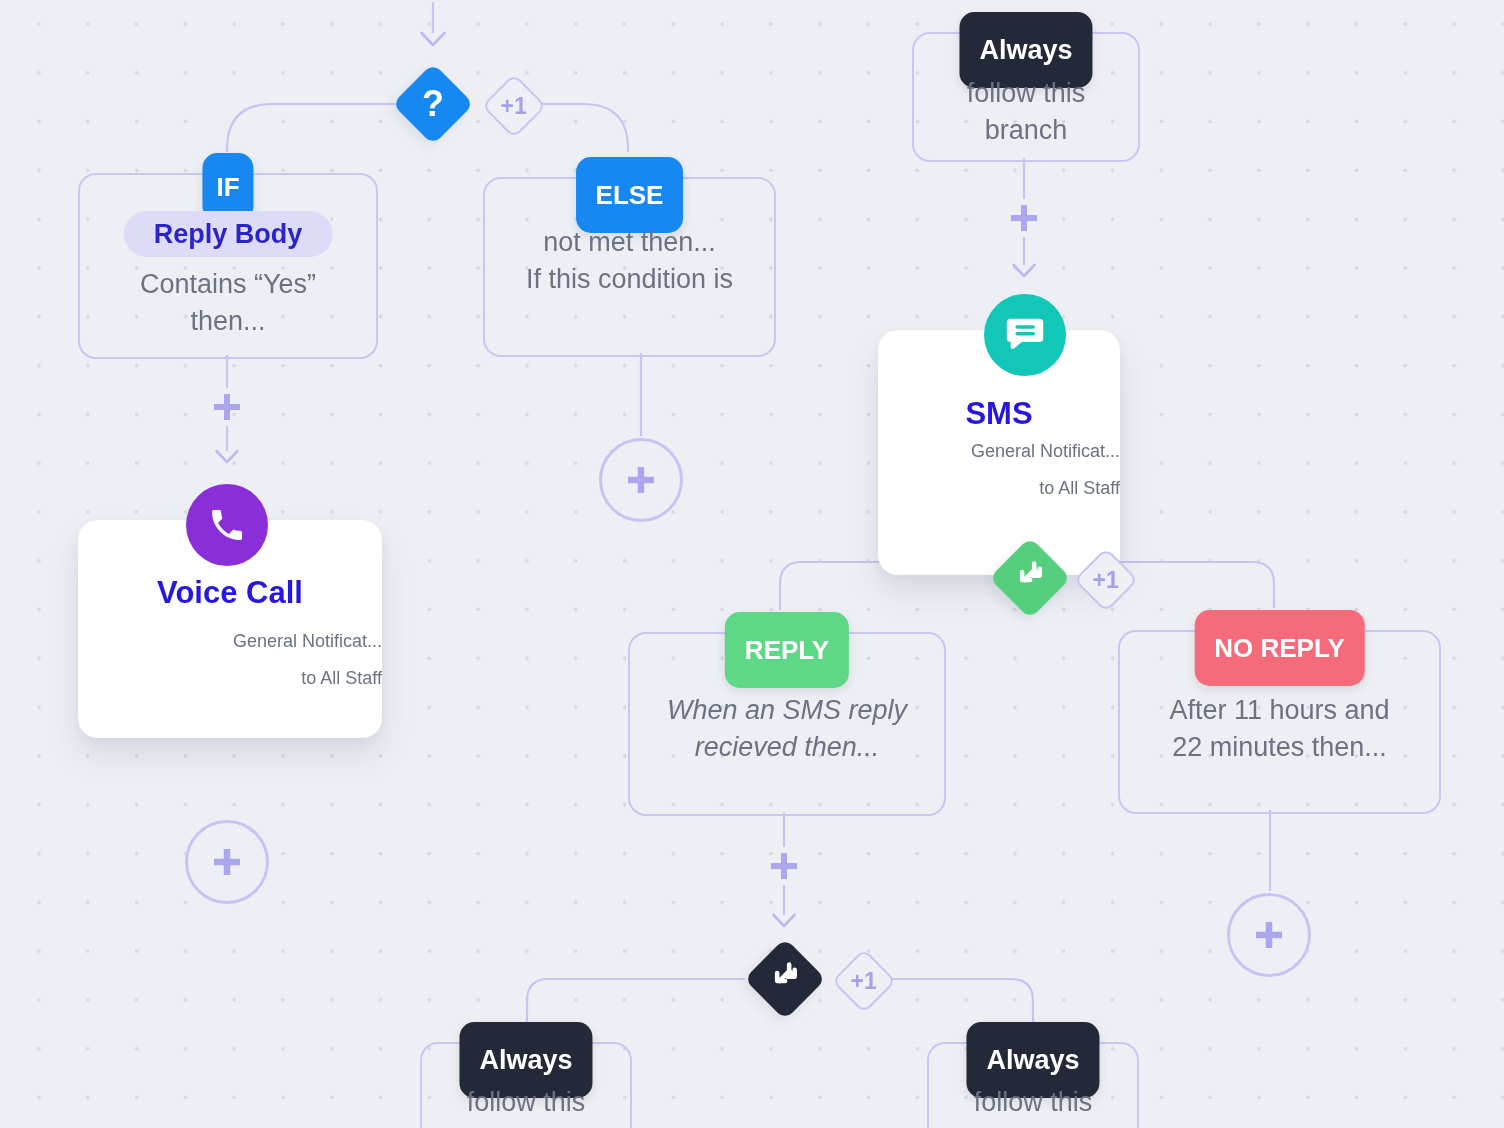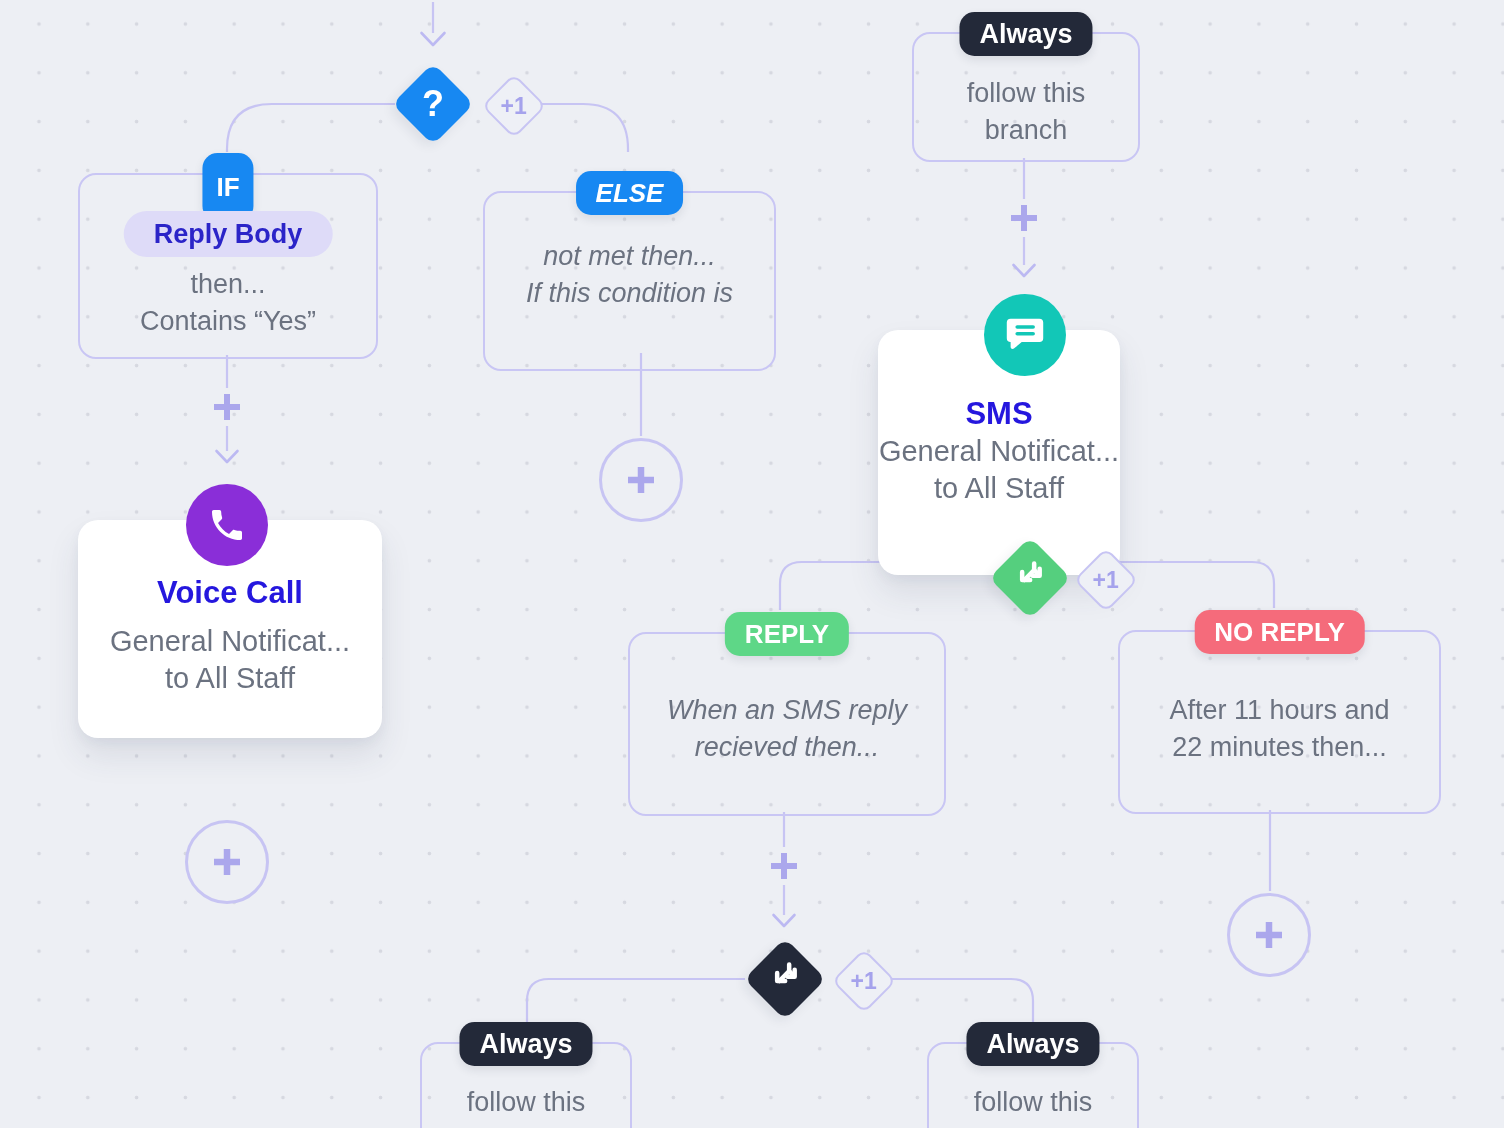--- a/index.html
+++ b/index.html
@@ -11,21 +11,21 @@
     background-position:14.6px -0.4px;
     font-family:"Liberation Sans",sans-serif;
   }
   .connectors{position:absolute;left:0;top:0;pointer-events:none;}
   .connectors path{fill:none;stroke:#C7C4F3;stroke-width:2.2px;}
   .connectors path.head{stroke:#BCB9F2;stroke-width:2.6px;stroke-linecap:round;stroke-linejoin:round;}
 
   .branch-box{position:absolute;border:2px solid #C9C6F4;border-radius:18px;background:transparent;}
   .pill{
     position:absolute;top:-22px;left:50%;transform:translateX(-50%);
-    height:44px;display:flex;align-items:center;padding:0 20px;border-radius:15px;
+    height:44px;display:flex;align-items:center;padding:16px 20px;border-radius:15px;
     color:#fff;font-weight:bold;font-size:26px;white-space:nowrap;
     box-shadow:0 4px 10px rgba(30,35,60,.10);
   }
   .pill.small{padding:12px 14px;}
   .pill.blue{background:#1788F2;}
   .pill.dark{background:#232939;font-size:27px;}
   .pill.green{background:#5ED787;}
   .pill.pink{background:#F56B7B;}
   .box-desc{position:absolute;left:0;right:0;text-align:center;color:#6B7280;font-size:27px;line-height:37px;}
   .tag-pill{
@@ -34,21 +34,21 @@
     background:#DEDBF8;color:#2B24C8;font-size:27px;font-weight:600;white-space:nowrap;
   }
 
   .card{position:absolute;background:#FFFFFF;border-radius:20px;
     box-shadow:0 18px 32px rgba(45,55,90,.10),0 5px 12px rgba(45,55,90,.05);}
   .card-icon{position:absolute;width:82px;height:82px;border-radius:50%;
     display:flex;align-items:center;justify-content:center;}
   .card-icon.teal{background:#12C7B7;}
   .card-icon.purple{background:#8A2ED8;}
   .card-title{position:absolute;left:0;right:0;text-align:center;font-weight:bold;font-size:31px;color:#2517DE;}
-  .card-desc{position:absolute;left:0;right:0;text-align:center;color:#6B7280;font-size:29px;line-height:37px;}
+  .card-desc{position:absolute;left:0;right:0;text-align:right;color:#6B7280;font-size:18px;line-height:37px;}
 
   .diamond{position:absolute;border-radius:10px;transform:rotate(45deg);
     display:flex;align-items:center;justify-content:center;
     box-shadow:0 6px 12px rgba(30,35,60,.08);}
   .diamond>*{transform:rotate(-45deg);}
   .diamond.q{width:58px;height:58px;background:#1788F2;}
   .diamond.q span{color:#fff;font-size:36px;font-weight:bold;}
   .diamond.green{width:58px;height:58px;background:#55CF7E;}
   .diamond.dark{width:58px;height:58px;background:#232939;}
   .badge-diamond{position:absolute;width:42px;height:42px;border:2px solid #C7C4F3;border-radius:9px;
@@ -91,26 +91,26 @@
     <span>?</span>
   </div>
   <div class="badge-diamond" style="left:491px;top:83px;">
     <span>+1</span>
   </div>
 
   <div class="branch-box" style="left:78px;top:173px;width:296px;height:182px;">
     <div class="pill blue small">IF</div>
     <div class="tag-pill">Reply Body</div>
     <div class="box-desc" style="top:91px;">
+      <div>Contains “Yes”</div>
       <div>then...</div>
-      <div>Contains “Yes”</div>
-    </div>
-  </div>
-
-  <div class="branch-box" style="left:483px;top:191px;width:289px;height:176px;font-style:italic;">
+    </div>
+  </div>
+
+  <div class="branch-box" style="left:483px;top:177px;width:289px;height:176px;">
     <div class="pill blue">ELSE</div>
     <div class="box-desc" style="top:45px;">
       <div>not met then...</div>
       <div>If this condition is</div>
     </div>
   </div>
 
   <div class="branch-box" style="left:912px;top:32px;width:224px;height:126px;">
     <div class="pill dark">Always</div>
     <div class="box-desc" style="top:41px;">

